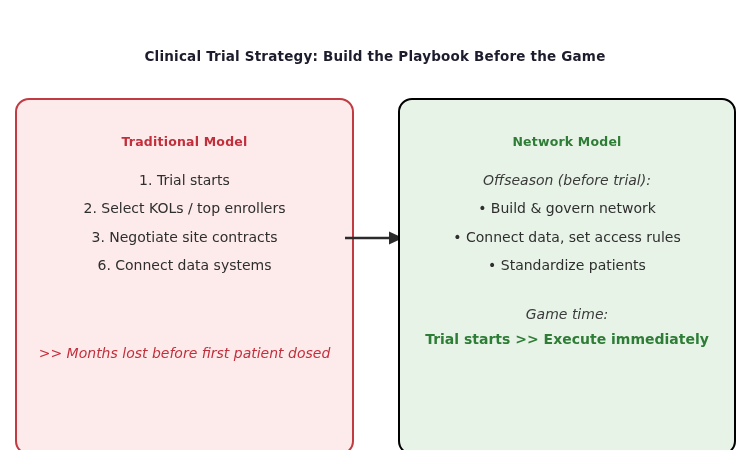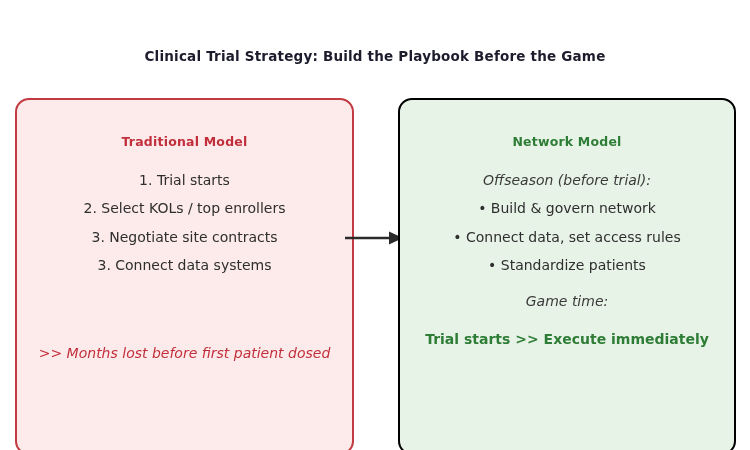--- a/index.html
+++ b/index.html
@@ -79,34 +79,34 @@
 
 <div class="canvas">
 
   <h1 class="main-title">Clinical Trial Strategy: Build the Playbook Before the Game</h1>
 
   <div class="panel panel-left">
     <div class="row panel-title" style="top:41px">Traditional Model</div>
     <div class="row" style="top:80px">1. Trial starts</div>
     <div class="row" style="top:108px">2. Select KOLs / top enrollers</div>
     <div class="row" style="top:137px">3. Negotiate site contracts</div>
-    <div class="row" style="top:165px">3. Connect data systems</div>
+    <div class="row" style="top:165px">6. Connect data systems</div>
     <div class="row footer-red" style="top:253px">&gt;&gt; Months lost before first patient dosed</div>
   </div>
 
   <div class="arrow-wrap">
     <svg width="64" height="24" viewBox="0 0 64 24" xmlns="http://www.w3.org/2000/svg">
       <line x1="2" y1="12" x2="50" y2="12" stroke="#2b2b2b" stroke-width="2.4"></line>
       <path d="M46 5.5 L60 12 L46 18.5 Z" fill="#2b2b2b"></path>
     </svg>
   </div>
 
   <div class="panel panel-right">
     <div class="row panel-title" style="top:41px">Network Model</div>
     <div class="row phase-label" style="top:80px">Offseason (before trial):</div>
     <div class="row" style="top:108px">• Build &amp; govern network</div>
     <div class="row" style="top:137px">• Connect data, set access rules</div>
     <div class="row" style="top:165px">• Standardize patients</div>
-    <div class="row phase-label" style="top:201px">Game time:</div>
+    <div class="row phase-label" style="top:214px">Game time:</div>
     <div class="row footer-green" style="top:239px">Trial starts &gt;&gt; Execute immediately</div>
   </div>
 
 </div>
 
 </body></html>

